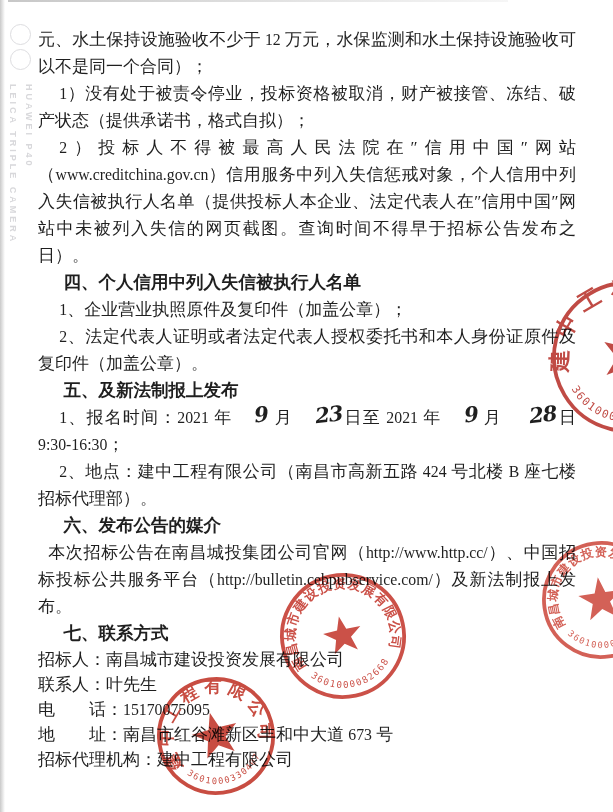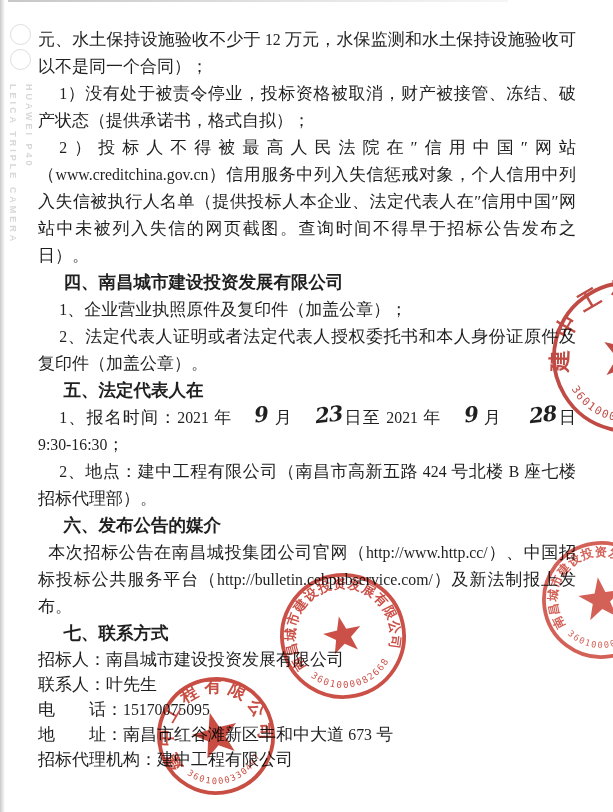--- a/index.html
+++ b/index.html
@@ -66,24 +66,24 @@
     <div class="lens-circle"></div>
     <div class="lens-circle"></div>
     <div class="wm-col wm-col-1">HUAWEI P40</div>
     <div class="wm-col wm-col-2">LEICA TRIPLE CAMERA</div>
   </div>
 
   <div class="content" id="content">
       <p class="body none">元、水土保持设施验收不少于 <span class="lat">12</span> 万元，水保监测和水土保持设施验收可以不是同一个合同）；</p>
       <p class="body ind1"><span class="lat">1</span>）没有处于被责令停业，投标资格被取消，财产被接管、冻结、破产状态（提供承诺书，格式自拟）；</p>
       <p class="body ind1"><span class="lat">2</span>）投标人不得被最高人民法院在″信用中国″网站（<span class="lat">www.creditchina.gov.cn</span>）信用服务中列入失信惩戒对象，个人信用中列入失信被执行人名单（提供投标人本企业、法定代表人在″信用中国″网站中未被列入失信的网页截图。查询时间不得早于招标公告发布之日）。</p>
-      <p class="heading">四、南昌城市建设投资发展有限公司</p>
+      <p class="heading">四、个人信用中列入失信被执行人名单</p>
       <p class="body ind1"><span class="lat">1</span>、企业营业执照原件及复印件（加盖公章）；</p>
       <p class="body ind1"><span class="lat">2</span>、法定代表人证明或者法定代表人授权委托书和本人身份证原件及复印件（加盖公章）。</p>
-      <p class="heading">五、法定代表人在</p>
+      <p class="heading">五、及新法制报上发布</p>
       <p class="body ind1"><span class="lat">1</span>、报名时间：<span class="lat">2021</span> 年<span class="hand">9</span> 月<span class="hand">23</span>日至 <span class="lat">2021</span> 年<span class="hand">9</span> 月 <span class="hand">28</span>日 <span class="lat">9:30-16:30</span>；</p>
       <p class="body ind1"><span class="lat">2</span>、地点：建中工程有限公司（南昌市高新五路 <span class="lat">424</span> 号北楼 <span class="lat">B</span> 座七楼招标代理部）。</p>
       <p class="heading">六、发布公告的媒介</p>
       <p class="body ind-small">本次招标公告在南昌城投集团公司官网（<span class="lat">http://www.http.cc/</span>）、中国招标投标公共服务平台（<span class="lat">http://bulletin.cebpubservice.com/</span>）及新法制报上发布。</p>
       <p class="heading">七、联系方式</p>
       <p class="contact">招标人：南昌城市建设投资发展有限公司</p>
       <p class="contact">联系人：叶先生</p>
       <p class="contact">电　　话：<span class="lat">15170075095</span></p>
       <p class="contact">地　　址：南昌市红谷滩新区丰和中大道 <span class="lat">673</span> 号</p>
       <p class="contact">招标代理机构：建中工程有限公司</p>

